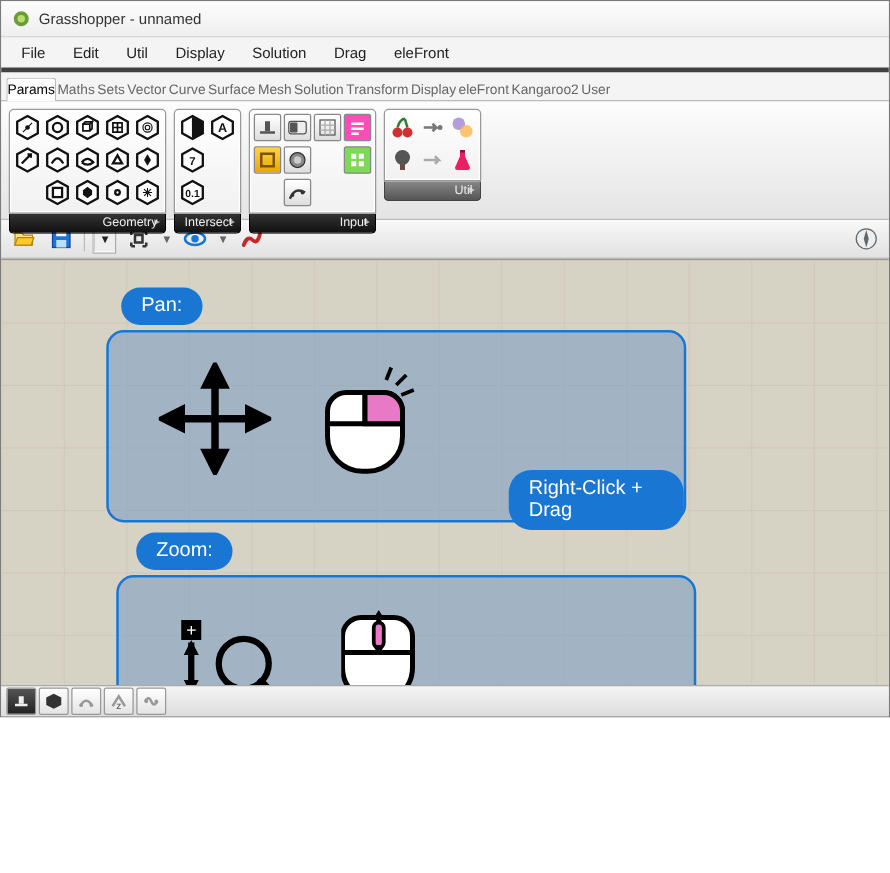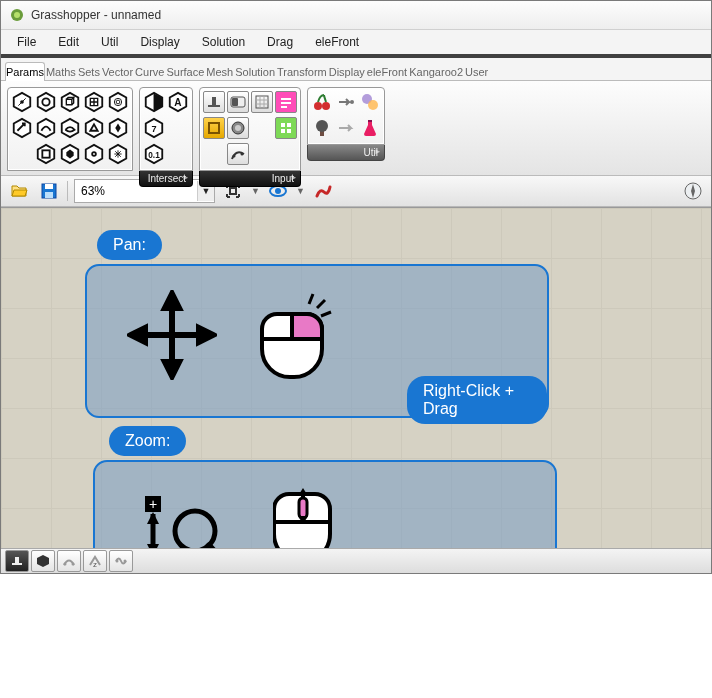--- a/index.html
+++ b/index.html
@@ -167,20 +167,21 @@
               <path d="M12 7l3 5-3 5-3-5z" fill="#111"></path>
             </svg>
           </div>
         <div class="hex">
             <svg viewBox="0 0 24 24">
               <polygon points="12,2 21,7 21,17 12,22 3,17 3,7" fill="#fff" stroke="#111" stroke-width="2"></polygon>
               <path d="M12 8v8M8 12h8M9 9l6 6M15 9l-6 6" stroke="#111" stroke-width="1"></path>
             </svg>
           </div>
       </div>
+      <div class="panel-label">Geometry</div>
     </div>
 
     <div class="panel">
       <div class="panel-body">
         <div class="hex">
             <svg viewBox="0 0 24 24">
               <polygon points="12,2 21,7 21,17 12,22 3,17 3,7" fill="#fff" stroke="#111" stroke-width="2"></polygon>
               <path d="M12 3v18" stroke="#111"></path>
               <path d="M12 3 21 7v10l-9 5z" fill="#111"></path>
             </svg>
@@ -325,21 +326,20 @@
       </div>
     <div class="tbtn">
         <svg width="18" height="18" viewBox="0 0 18 18">
           <rect x="2" y="2" width="14" height="14" fill="#1976d2" stroke="#0d47a1"></rect>
           <rect x="5" y="2" width="8" height="5" fill="#fff"></rect>
           <rect x="5" y="10" width="8" height="6" fill="#bbdefb"></rect>
         </svg>
       </div>
     <div style="width:1px;height:20px;background:#bbb"></div>
     <div class="zoom-combo">
-      <input value="63%" style="">
       <div class="dd">▼</div>
     </div>
     <div class="tbtn">
         <svg width="18" height="18" viewBox="0 0 18 18">
           <rect x="6" y="6" width="6" height="6" fill="none" stroke="#333" stroke-width="2"></rect>
           <path d="M3 3h3M3 3v3 M15 3h-3M15 3v3 M3 15h3M3 15v-3 M15 15h-3M15 15v-3" stroke="#333" stroke-width="2"></path>
         </svg>
       </div>
     <div style="font-size:9px;color:#666">▼</div>
     <div class="tbtn">

